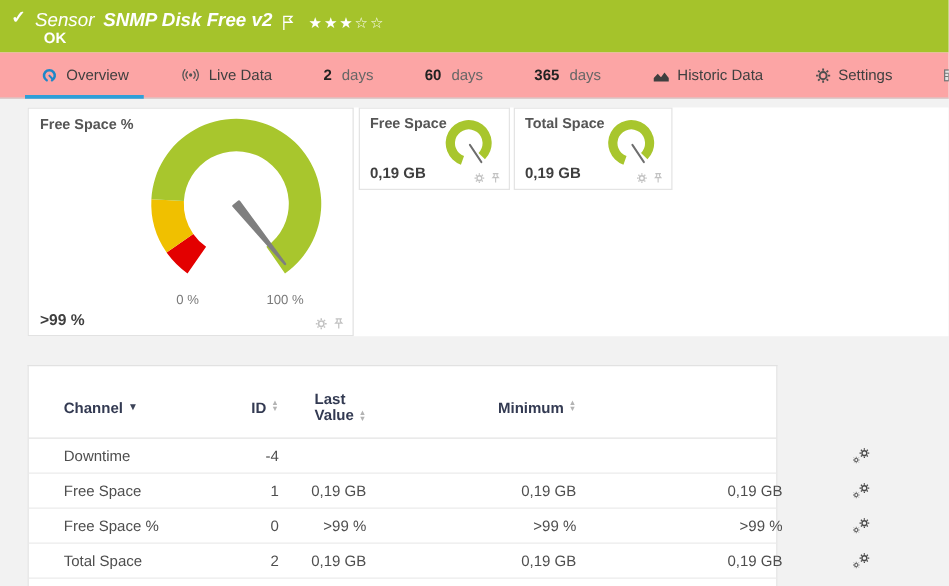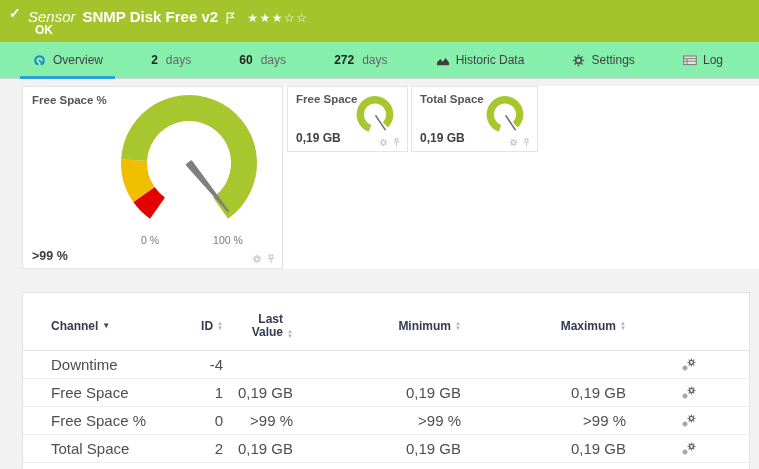--- a/index.html
+++ b/index.html
@@ -12,30 +12,30 @@
     -webkit-font-smoothing:antialiased;
   }
   
   .hdr {
     position:absolute; top:0; left:0; width:759px; height:42px;
     background:#a5c32b; color:#fff;
   }
   .hdr-check { position:absolute; left:9px; top:5px; font-size:14px; font-weight:700; }
   .hdr-line { position:absolute; left:28px; top:8px; font-size:15px; white-space:nowrap; display:flex; align-items:flex-end; }
   .hdr-kind { font-style:italic; font-weight:400; margin-right:7px; }
-  .hdr-title { font-weight:700; }
+  .hdr-title { font-weight:700;font-style:italic; }
   .hdr-flag { margin-left:8px; margin-top:-2px; }
   .hdr-stars { margin-left:12px; font-size:12px; letter-spacing:1.5px; margin-top:-1px; }
   .hdr-stars .off { opacity:.95; }
   .hdr-status { position:absolute; left:35px; top:23px; font-size:12px; font-weight:700; }
 
   
   .tabbar {
     position:absolute; top:42px; left:0; width:759px; height:37px;
-    background:#86efac; border-bottom:1px solid #d2d2d2;
+    background:#fca5a5; border-bottom:1px solid #d2d2d2;
     display:flex; align-items:stretch; justify-content:space-between;
     padding:0 24px 0 20px;
     gap:17px;
   }
   .tab {
     display:flex; align-items:center; gap:6px;
     font-size:12px; color:#3f3f3f; padding:0 12px;
     position:relative; cursor:pointer; white-space:nowrap;
   }
   .tab.active::after {
@@ -63,37 +63,37 @@
     position:absolute; top:0; height:66px; background:#fff; border:1px solid #e4e4e4;
   }
   .mini1 { left:265px; width:121px; }
   .mini2 { left:389px; width:127px; }
   .mini .box-title { top:6px; left:8px; }
   .mini .box-value { left:8px; bottom:6px; font-size:12px; }
   .mini-gauge { position:absolute; right:9px; top:6px; }
 
   
   .tablebox {
-    position:absolute; top:292px; left:22px; width:728px; height:177px;
+    position:absolute; top:292px; left:22px; width:600px; height:177px;
     background:#fff; border:1px solid #e2e2e2; border-bottom:none;
   }
   .trow {
     display:grid;
     grid-template-columns:178px 30px 70px 168px 165px 109px;
     align-items:center;
   }
   .thead { height:50px; border-bottom:1px solid #e4e4e4; margin-top:8px;
            font-size:12px; font-weight:700; color:#333a52; }
-  .tdata { height:28px; border-bottom:1px solid #ececec; font-size:15px; color:#4e4e4e; }
+  .tdata { height:28px; border-bottom:1px solid #ececec; font-size:12px; color:#4e4e4e; }
   .c-channel { padding-left:28px; text-align:left; }
   .c-num { text-align:right; padding-right:8px; }
   .c-icon { display:flex; justify-content:center; }
   .hcell { display:flex; align-items:center; justify-content:flex-end; padding-right:8px; gap:4px; }
   .hcell.left { justify-content:flex-start; padding-left:28px; }
-  .hcell .two { text-align:right; line-height:13px; }
+  .hcell .two { line-height:13px; }
   .sort2 { display:inline-flex; flex-direction:column; color:#b3b3b3; font-size:6px; line-height:4.6px; }
   .sort1 { color:#3c4358; font-size:8px; }
 
   .icon-btn { cursor:pointer; display:inline-flex; }
   svg { display:block; }
 </style>
 </head>
 <body>
 
 <svg width="0" height="0" style="position:absolute">
@@ -125,29 +125,36 @@
 
 <div class="tabbar">
   <div class="tab active">
     <svg width="15" height="13" viewBox="0 0 14 13">
       <path d="M9.15 10.22 A4.3 4.3 0 1 0 4.85 10.22" fill="none" stroke="#1e87c8" stroke-width="2" stroke-linecap="round"></path>
       <path d="M7 6.5L9.7 9.4" stroke="#1e87c8" stroke-width="1.6" stroke-linecap="round"></path>
     </svg>
     <span>Overview</span>
   </div>
   <div class="tab">
+    <svg width="17" height="12" viewBox="0 0 18 12">
+      <circle cx="9" cy="6" r="1.4" fill="#555"></circle>
+      <path d="M6.3 3.2a4.2 4.2 0 000 5.6M4.1 1.4a7.2 7.2 0 000 9.2M11.7 3.2a4.2 4.2 0 010 5.6M13.9 1.4a7.2 7.2 0 010 9.2" fill="none" stroke="#555" stroke-width="1.1" stroke-linecap="round"></path>
+    </svg>
+    <span>Live Data</span>
+  </div>
+  <div class="tab">
     <span class="num">2</span>
     <span class="word">days</span>
   </div>
   <div class="tab">
     <span class="num">60</span>
     <span class="word">days</span>
   </div>
   <div class="tab">
-    <span class="num">272</span>
+    <span class="num">365</span>
     <span class="word">days</span>
   </div>
   <div class="tab">
     <svg width="14" height="11" viewBox="0 0 14 11">
       <path d="M1 10.2V7.4L4.2 4l2.6 2.7L9.6 3l3.4 4.4v2.8z" fill="#3f3f3f"></path>
     </svg>
     <span>Historic Data</span>
   </div>
   <div class="tab">
     <svg width="13" height="13" style="color:#4f4f4f">
@@ -250,27 +257,20 @@
     <div class="hcell">
       <span class="two"><span>Last</span><br>
       <span>Value</span></span>
       <span class="sort2" style="align-self:flex-end">
           <span>▲</span>
           <span>▼</span>
         </span>
     </div>
     <div class="hcell">
       <span>Minimum</span>
-      <span class="sort2">
-          <span>▲</span>
-          <span>▼</span>
-        </span>
-    </div>
-    <div class="hcell">
-      <span>Maximum</span>
       <span class="sort2">
           <span>▲</span>
           <span>▼</span>
         </span>
     </div>
     <div></div>
   </div>
 
   <div class="trow tdata">
     <div class="c-channel">Downtime</div>

